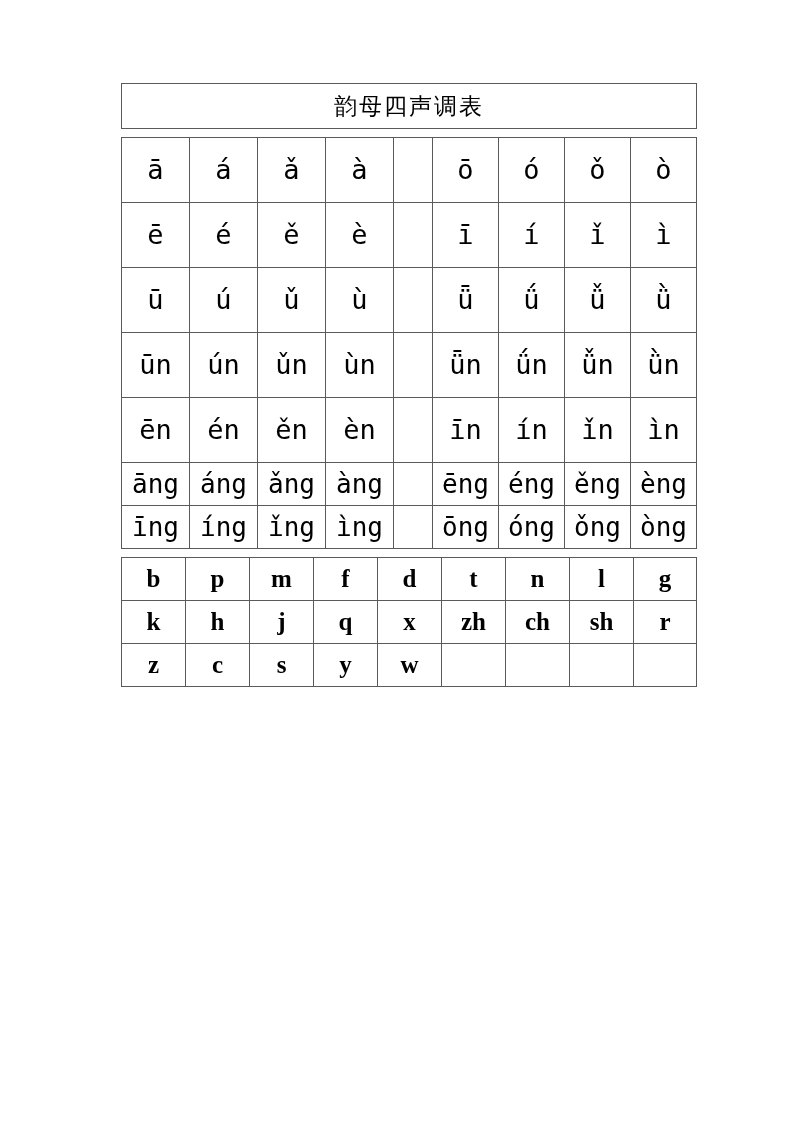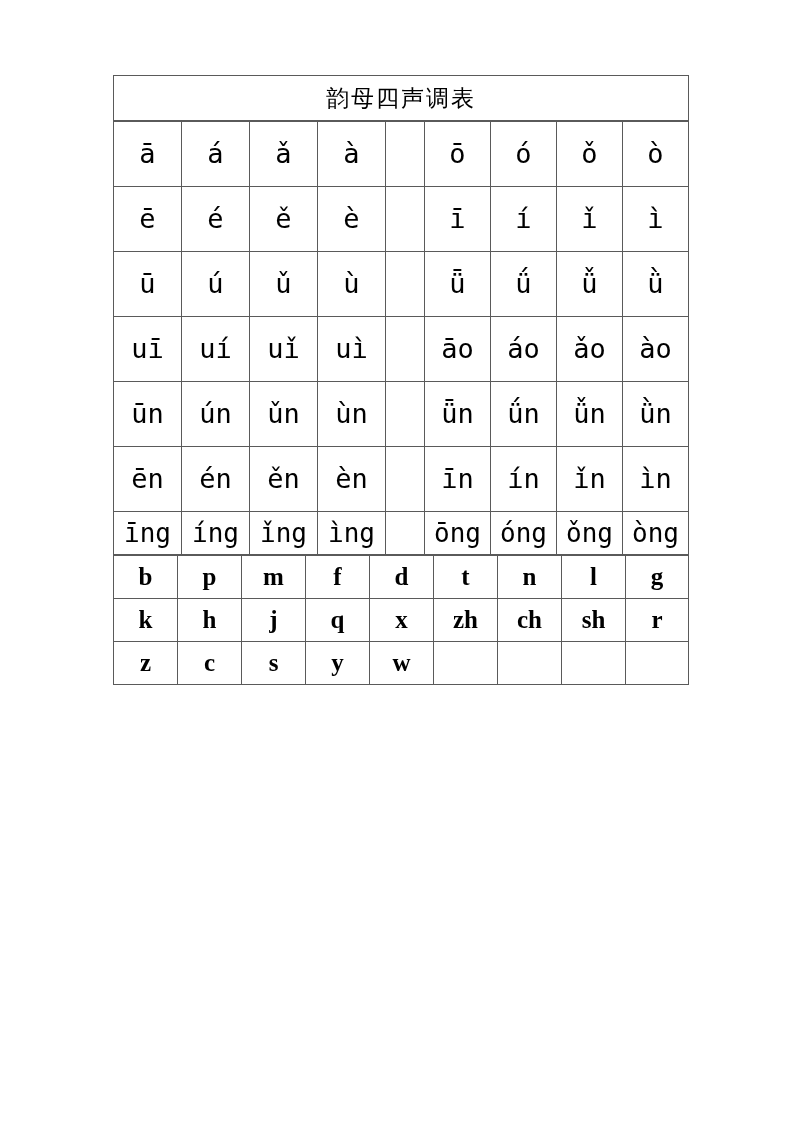--- a/index.html
+++ b/index.html
@@ -28,21 +28,21 @@
     position: absolute;
     left: 113px;
     top: 75px;
     width: 575px;
   }
 
   table.grid {
     border-collapse: collapse;
     table-layout: fixed;
     width: 575px;
-    margin: 0;
+    margin: 8px;
     padding: 0;
   }
 
   table.grid td {
     border: 1px solid #5a5a5a;
     padding: 0;
     margin: 0;
     text-align: center;
     vertical-align: middle;
     background: #ffffff;
@@ -154,51 +154,51 @@
             <td class="final">ú</td>
             <td class="final">ǔ</td>
             <td class="final">ù</td>
             <td class="final spacer-col">&nbsp;</td>
             <td class="final">ǖ</td>
             <td class="final">ǘ</td>
             <td class="final">ǚ</td>
             <td class="final">ǜ</td>
           </tr>
           <tr>
-            <td class="final">uī</td>
-            <td class="final">uí</td>
-            <td class="final">uǐ</td>
-            <td class="final">uì</td>
-            <td class="final spacer-col">&nbsp;</td>
-            <td class="final">āo</td>
-            <td class="final">áo</td>
-            <td class="final">ǎo</td>
-            <td class="final">ào</td>
-          </tr>
-          <tr>
             <td class="final">ūn</td>
             <td class="final">ún</td>
             <td class="final">ǔn</td>
             <td class="final">ùn</td>
             <td class="final spacer-col">&nbsp;</td>
             <td class="final">ǖn</td>
             <td class="final">ǘn</td>
             <td class="final">ǚn</td>
             <td class="final">ǜn</td>
           </tr>
           <tr>
             <td class="final">ēn</td>
             <td class="final">én</td>
             <td class="final">ěn</td>
             <td class="final">èn</td>
             <td class="final spacer-col">&nbsp;</td>
             <td class="final">īn</td>
             <td class="final">ín</td>
             <td class="final">ǐn</td>
             <td class="final">ìn</td>
+          </tr>
+          <tr class="short-row">
+            <td class="final">āng</td>
+            <td class="final">áng</td>
+            <td class="final">ǎng</td>
+            <td class="final">àng</td>
+            <td class="final spacer-col">&nbsp;</td>
+            <td class="final">ēng</td>
+            <td class="final">éng</td>
+            <td class="final">ěng</td>
+            <td class="final">èng</td>
           </tr>
           <tr class="short-row">
             <td class="final">īng</td>
             <td class="final">íng</td>
             <td class="final">ǐng</td>
             <td class="final">ìng</td>
             <td class="final spacer-col">&nbsp;</td>
             <td class="final">ōng</td>
             <td class="final">óng</td>
             <td class="final">ǒng</td>

